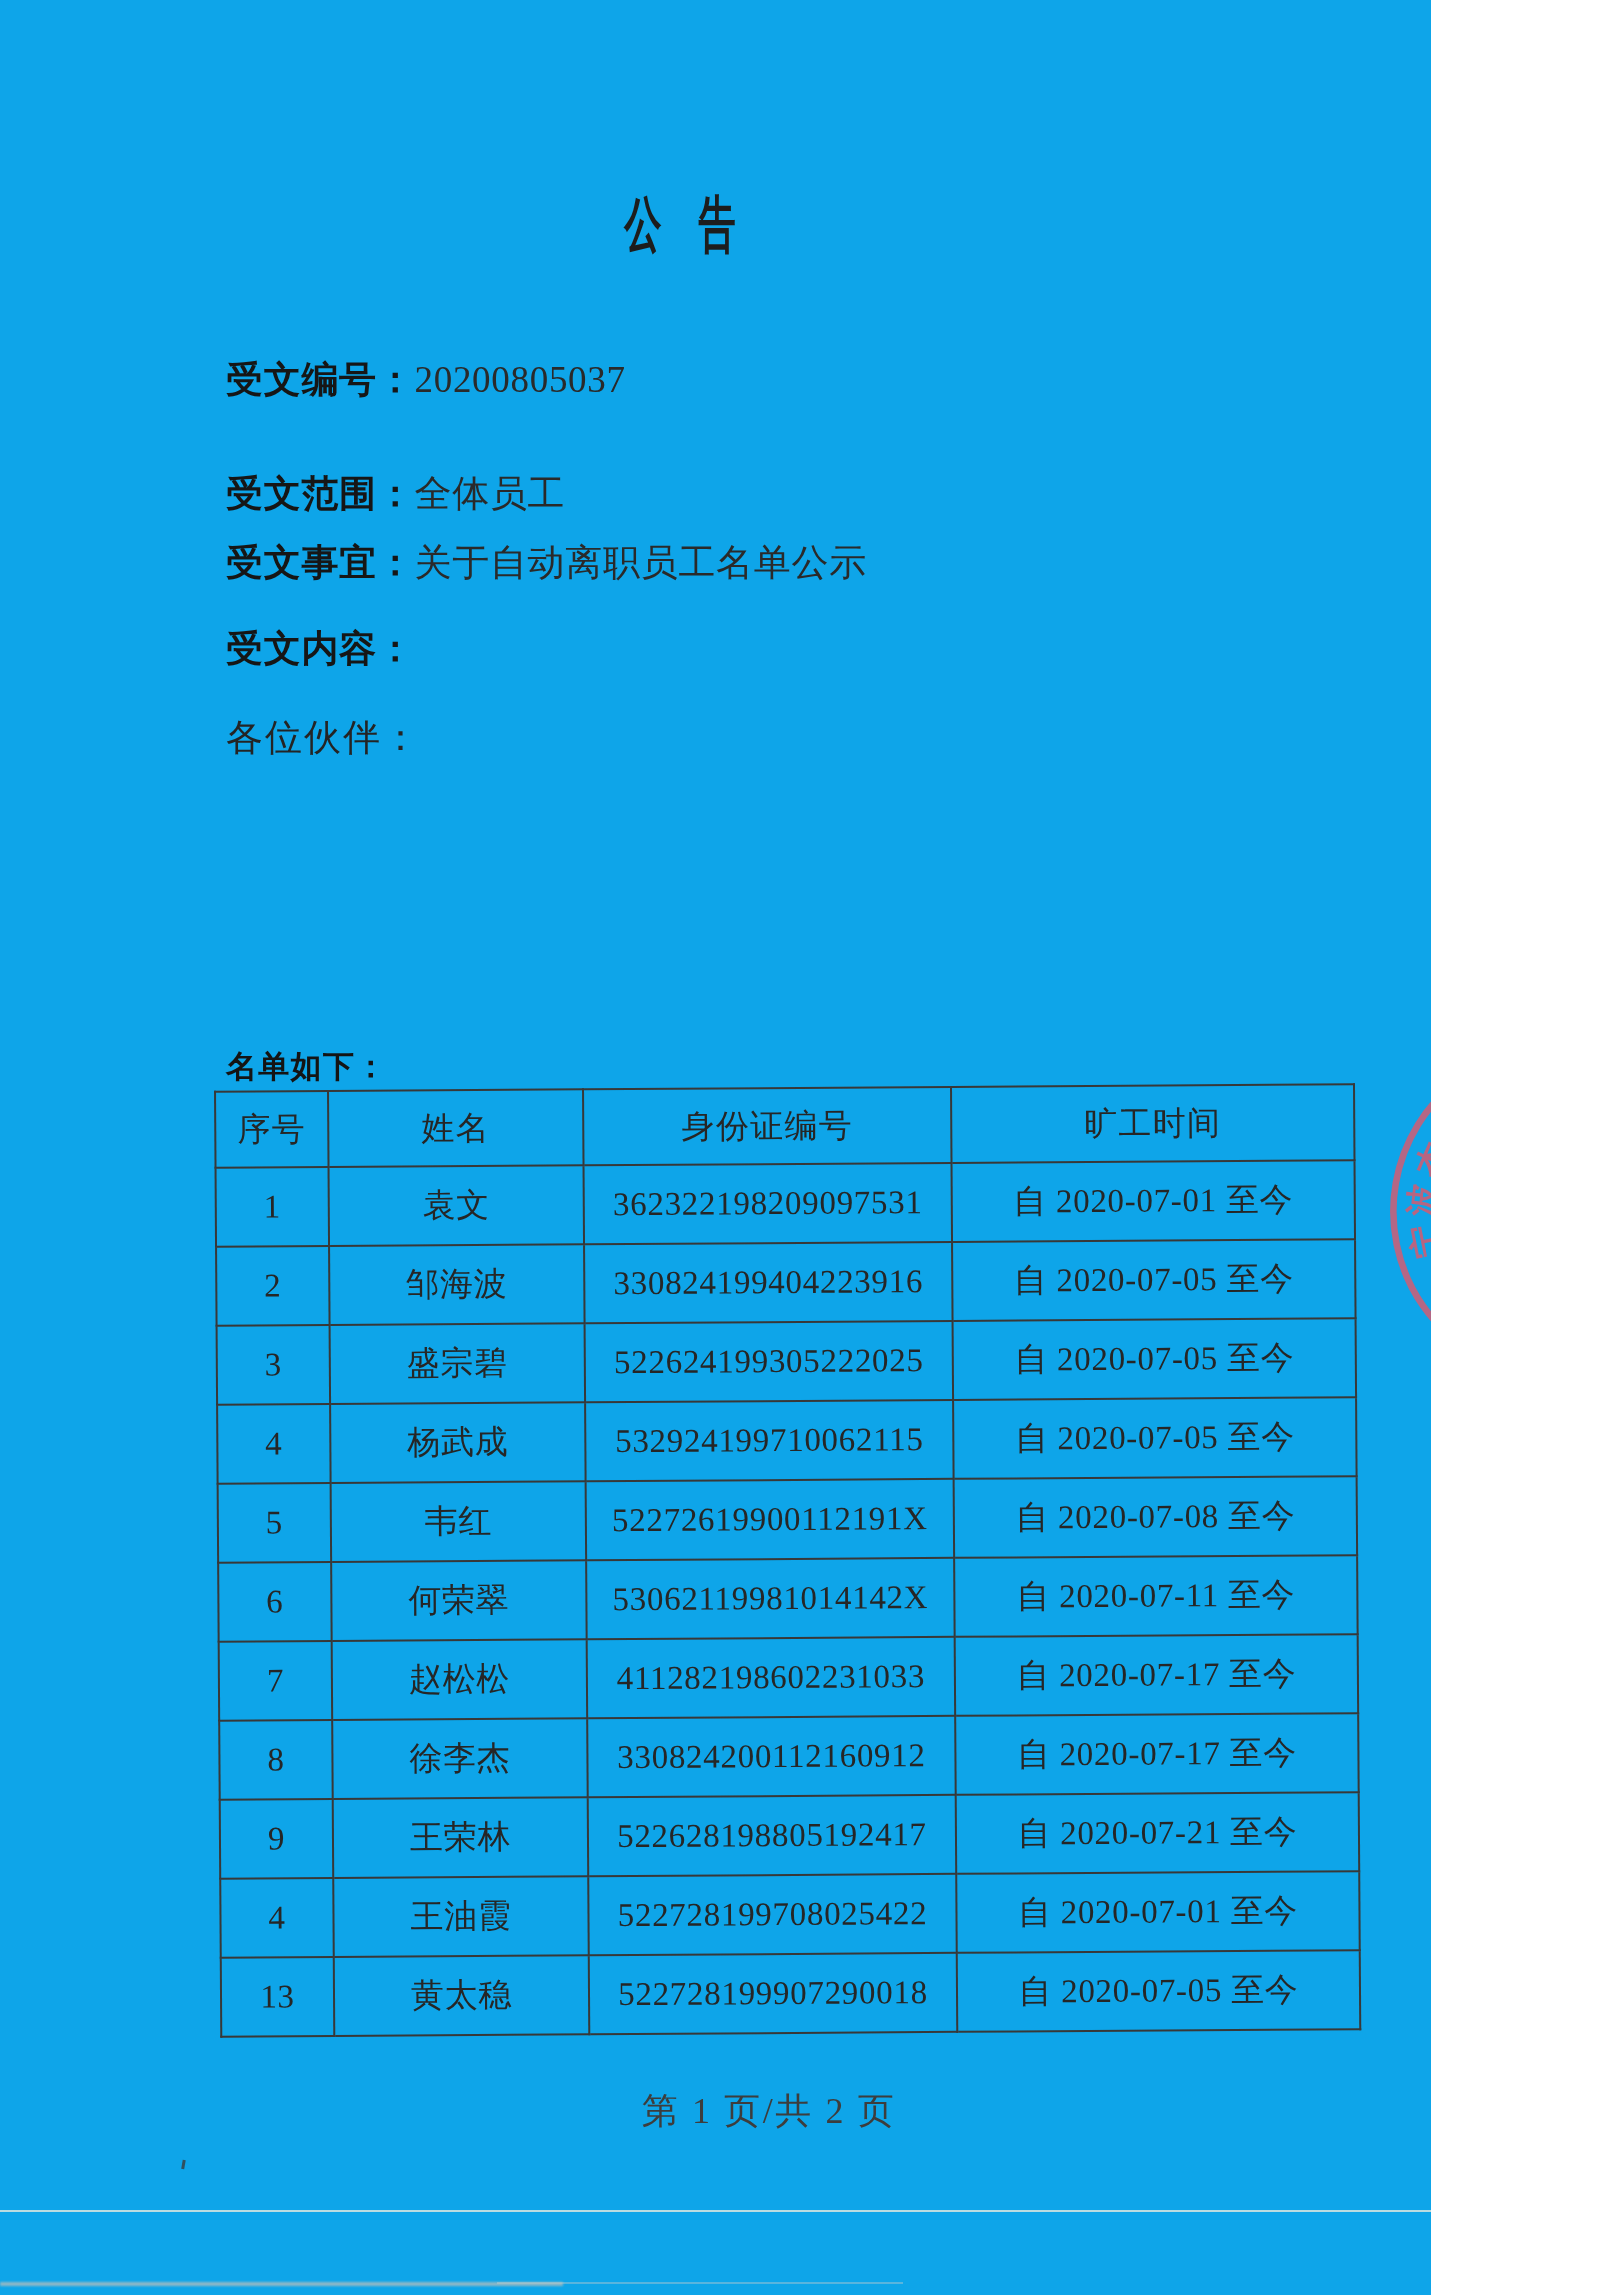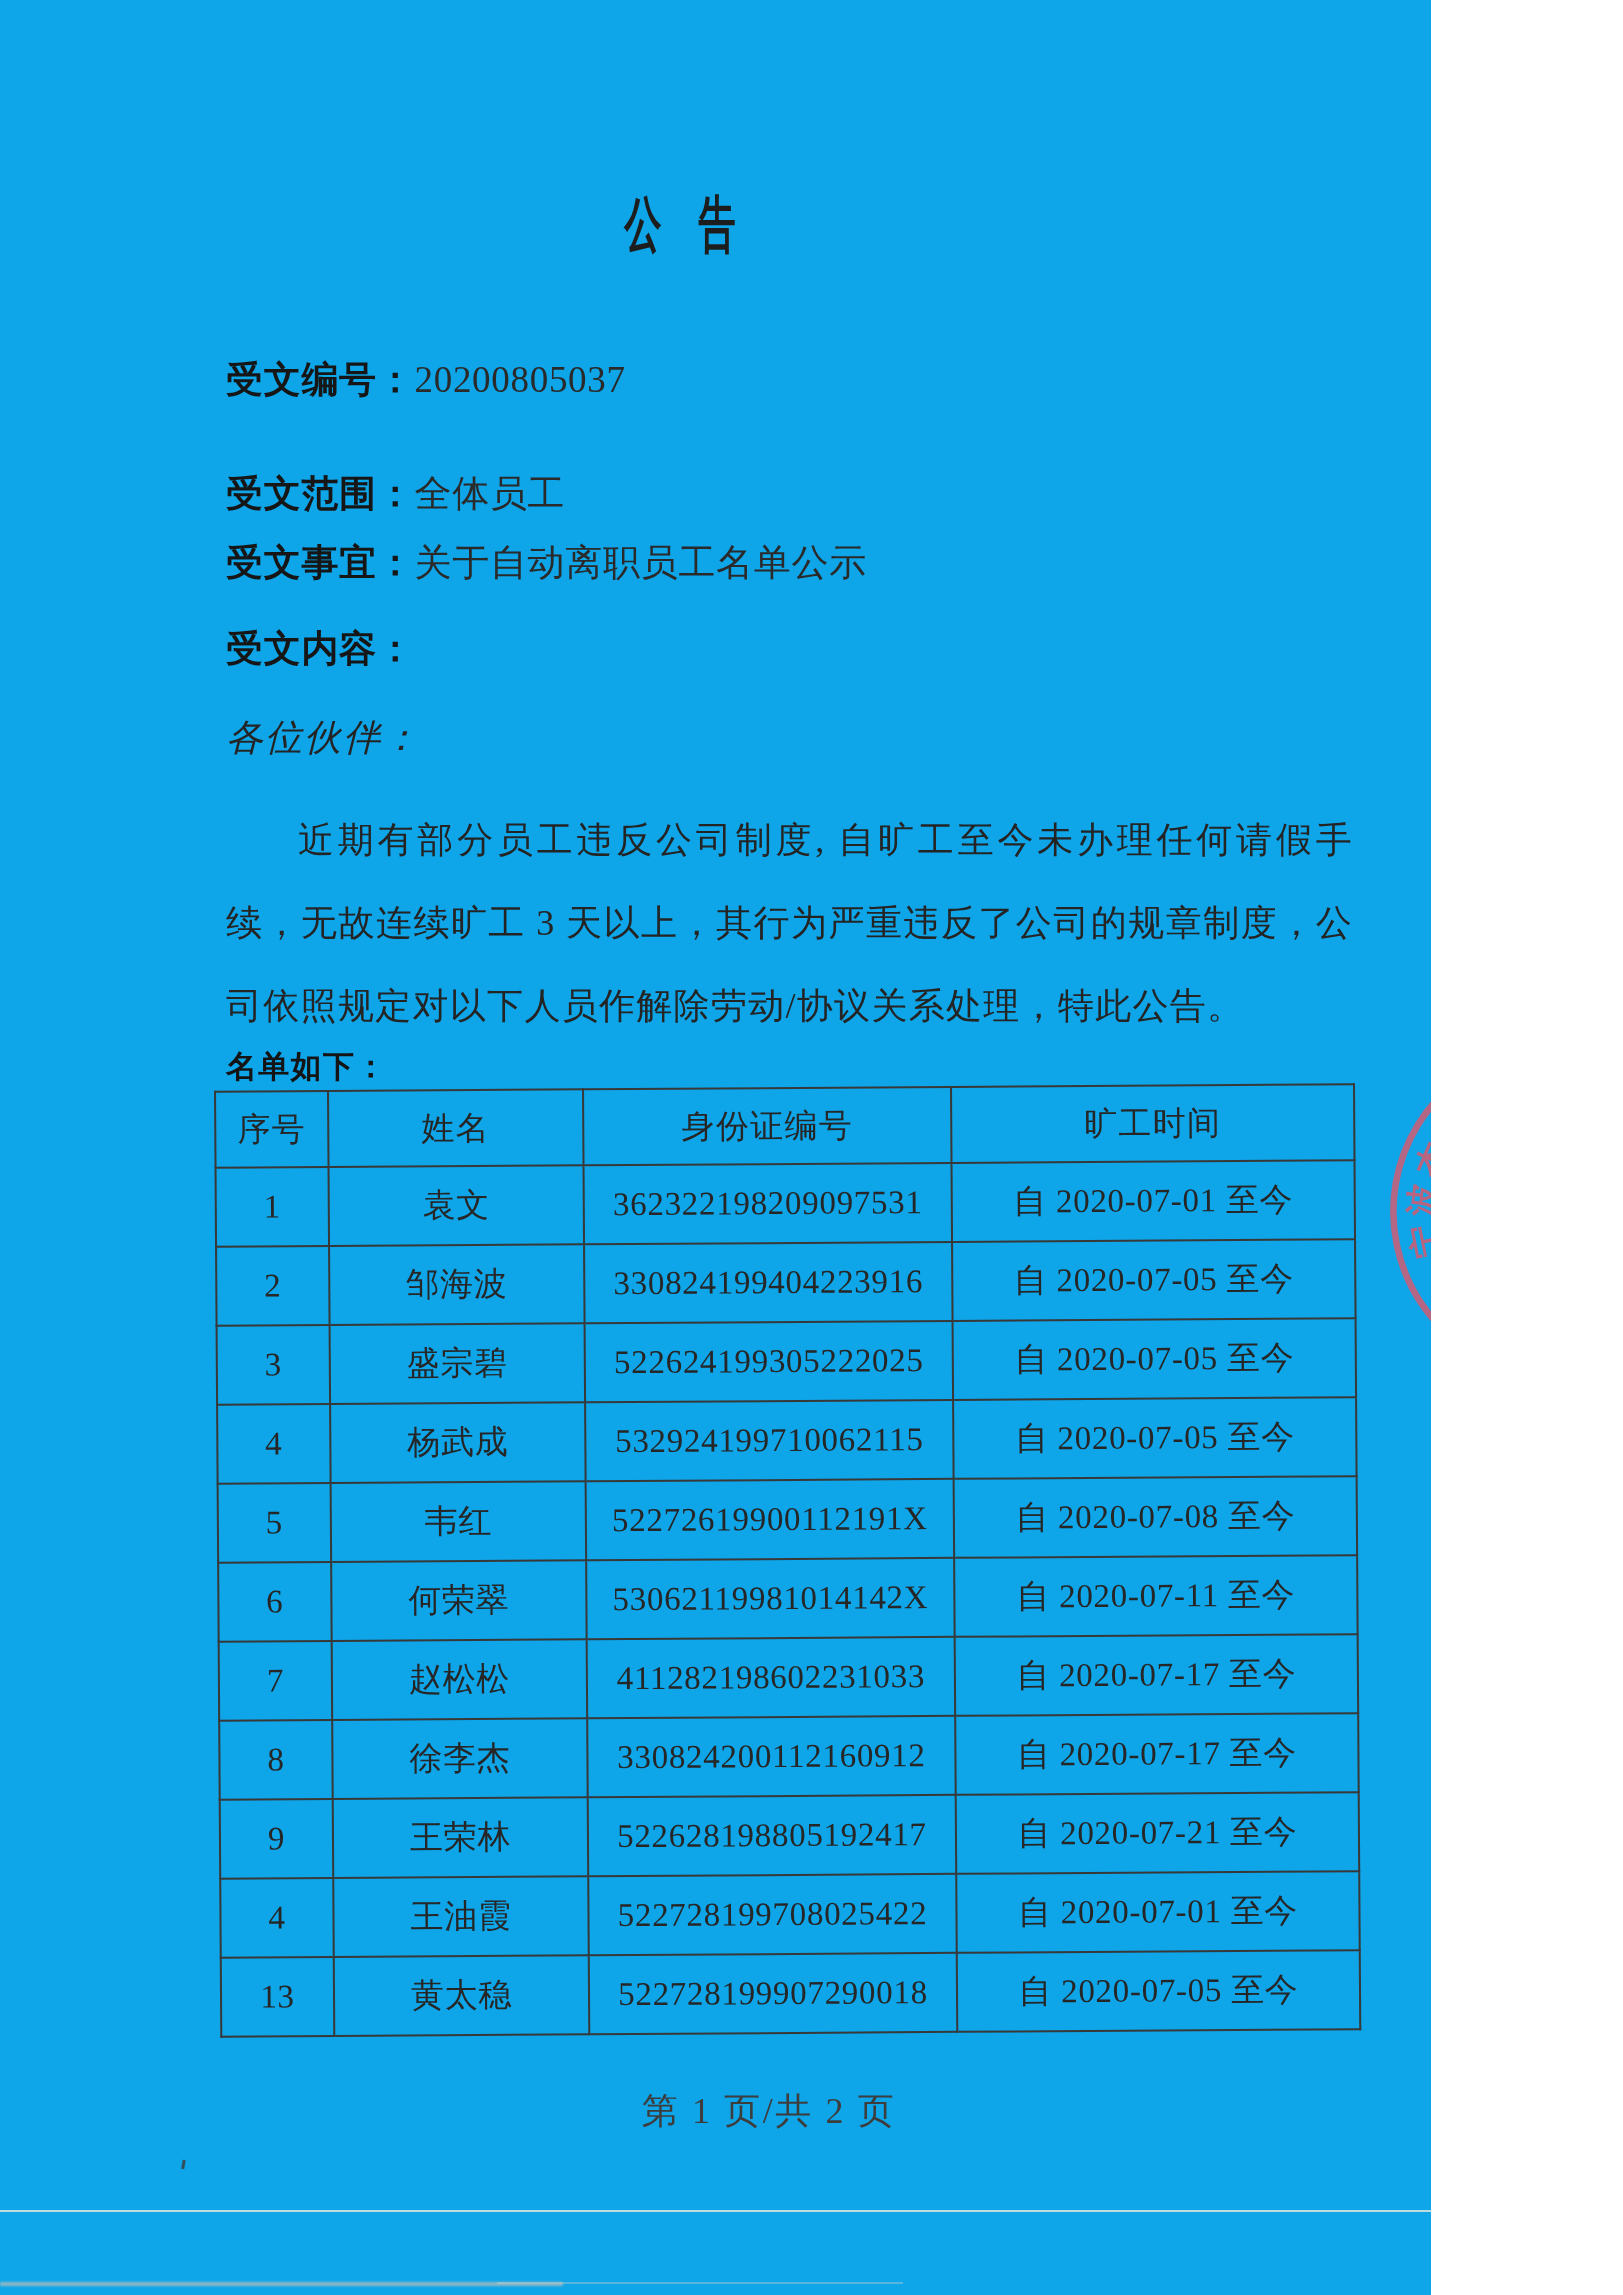--- a/index.html
+++ b/index.html
@@ -26,21 +26,21 @@
   
   .meta-line{
     position:absolute;left:226px;width:1152px;
     font-size:37px;line-height:43px;white-space:nowrap;
   }
   .meta-label{font-weight:700;color:#161616;letter-spacing:0.7px;}
   .meta-value{font-weight:400;color:#2a2a2a;letter-spacing:0.7px;}
   .m1{top:358px;} .m2{top:472px;} .m3{top:541px;} .m4{top:627px;}
   .salutation{
     position:absolute;left:226px;top:713px;
-    font-size:37px;color:#242424;letter-spacing:2px;font-style:italic;
+    font-size:37px;color:#242424;letter-spacing:2px;
   }
   
   .para{
     position:absolute;left:226px;top:799px;width:1127px;
     font-size:36px;line-height:83px;color:#242424;
   }
   .para .pline{letter-spacing:1.3px;}
   .para .pline.just{text-align:justify;text-align-last:justify;}
   .para .pline.indent{text-indent:72px;}
   .list-intro{
@@ -107,25 +107,20 @@
   </div>
   <div class="meta-line m4" data-name="meta-content">
     <span class="meta-label" data-name="content-label">受文内容：</span>
   </div>
   <div class="meta-line m3" data-name="meta-subject">
     <span class="meta-label" data-name="subject-label">受文事宜：</span><span class="meta-value" data-name="subject-value">关于自动离职员工名单公示</span>
   </div>
 
   <div class="salutation" data-name="salutation">各位伙伴：</div>
 
-  <div class="para" data-name="body-paragraph">
-    <div class="pline just indent" data-name="paragraph-line">近期有部分员工违反公司制度, 自旷工至今未办理任何请假手</div>
-    <div class="pline just" data-name="paragraph-line">续，无故连续旷工 3 天以上，其行为严重违反了公司的规章制度，公</div>
-    <div class="pline" data-name="paragraph-line">司依照规定对以下人员作解除劳动/协议关系处理，特此公告。</div>
-  </div>
 
   <div class="list-intro" data-name="list-intro">名单如下：</div>
 
   <div class="roster-wrap" data-name="roster-table-wrap">
     <table class="roster" data-name="roster-table">
       <colgroup>
           <col class="c1">
           <col class="c2">
           <col class="c3">
           <col class="c4">

